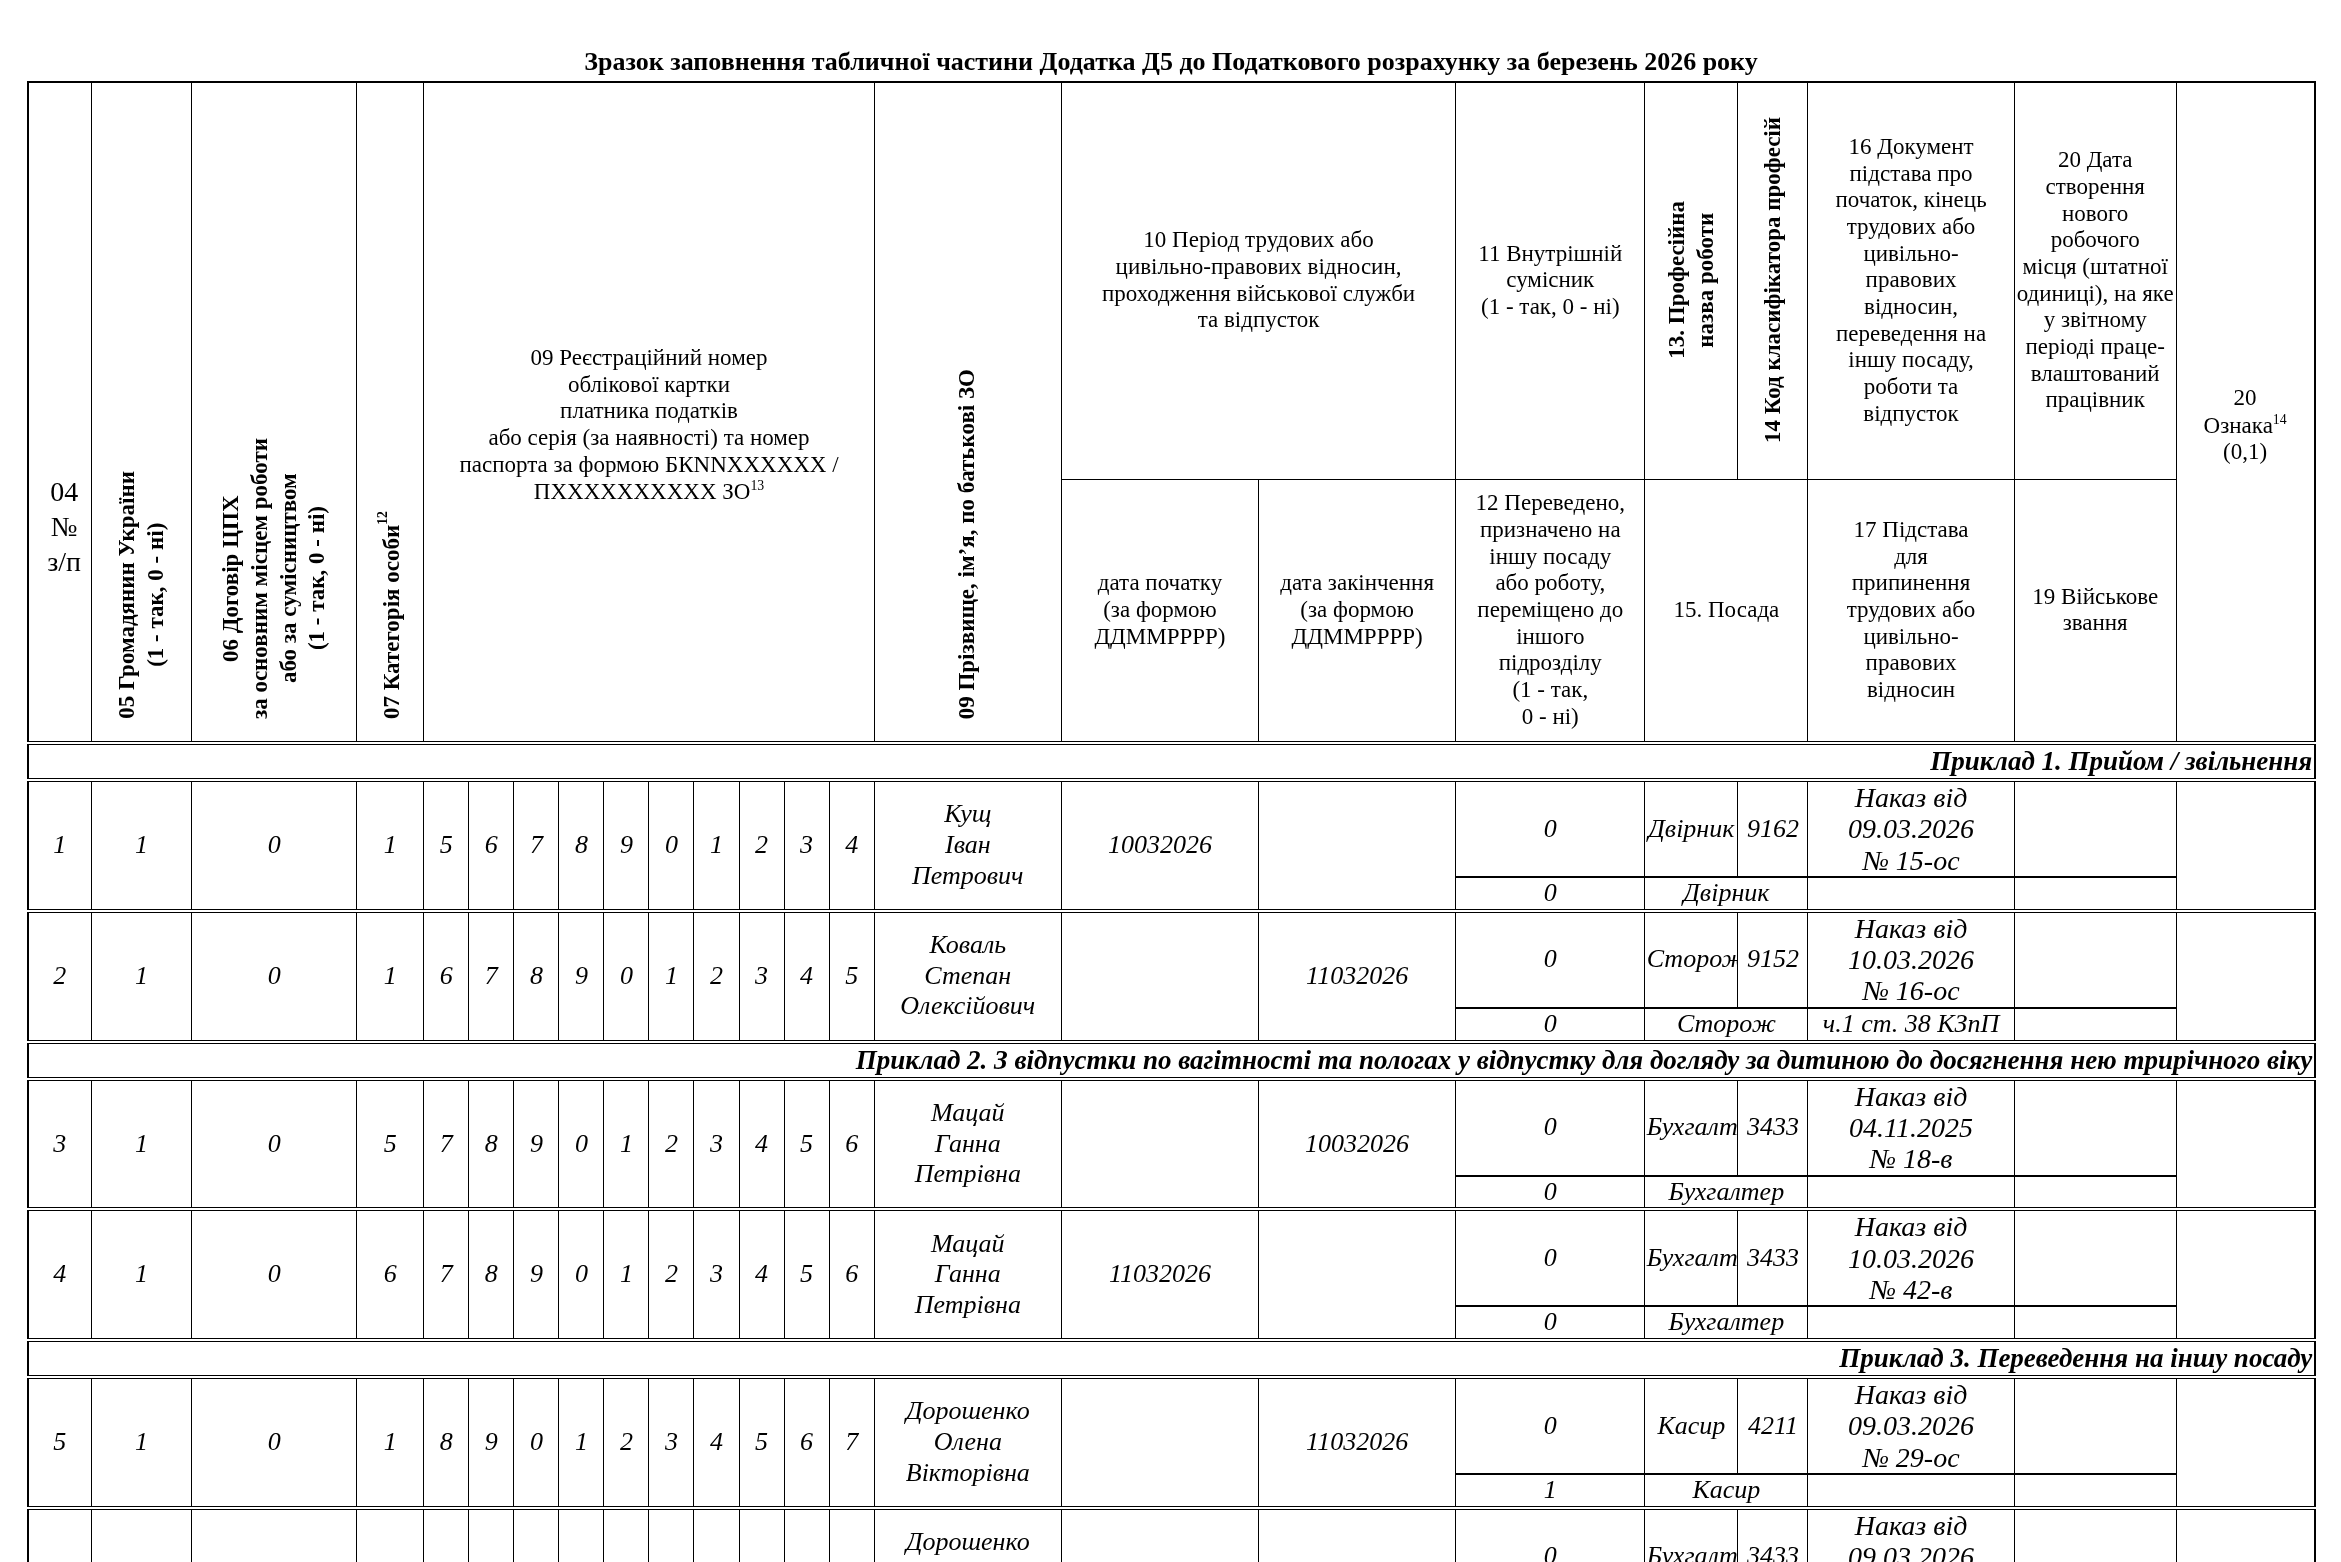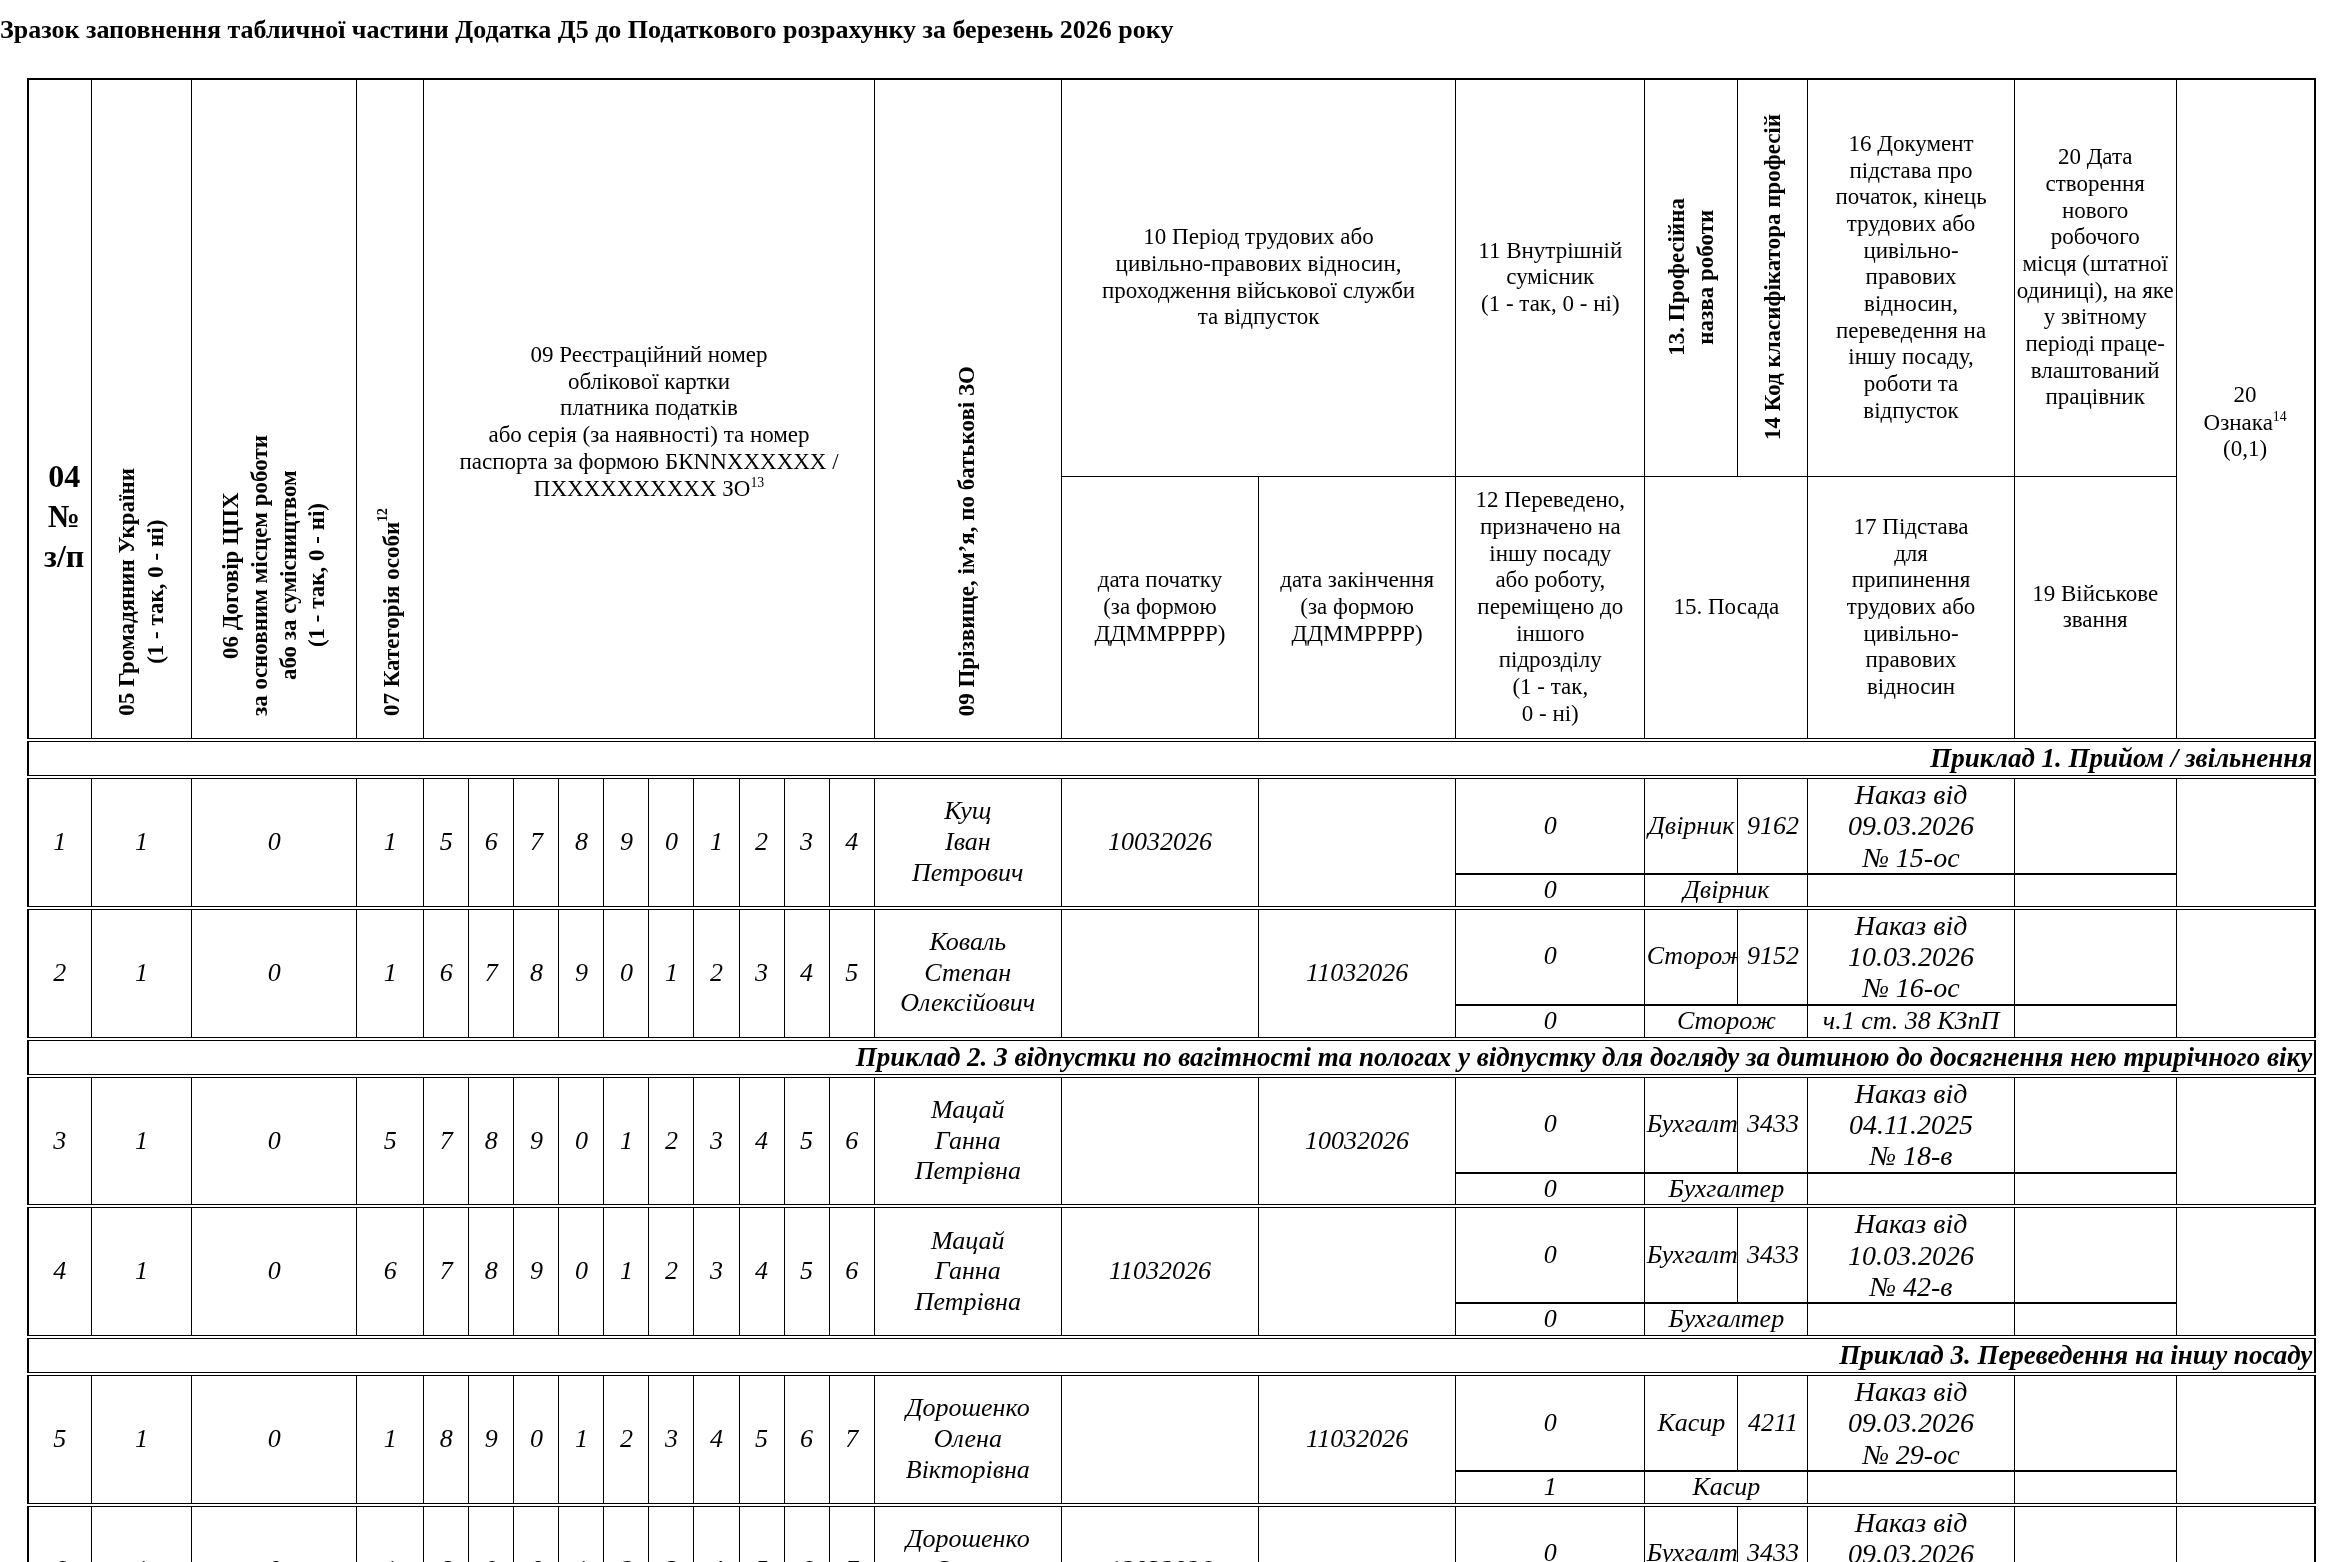--- a/index.html
+++ b/index.html
@@ -1,36 +1,36 @@
 <!DOCTYPE html>
 <html style="font-size:10.8px"><head>
 <meta charset="utf-8">
 <style>
   html,body { margin:0; padding:0; }
   body {
     width:2342px; height:1562px; background:#ffffff; color:#000;
     font-family:"Liberation Serif", serif; overflow:hidden;
   }
   .title {
-    font-weight:bold; font-size:26px;
-    padding-top:15px; padding-bottom:33px; white-space:pre-line;
+    text-align:center; font-weight:bold; font-size:26px;
+    padding-top:15px; padding-bottom:4px; white-space:pre-line;margin-top:32px;
   }
   table.d5 {
     border-collapse:collapse; table-layout:fixed;
     margin:0 auto; width:2289px; border:2.7px solid #000;
   }
   td {
     border:1.3px solid #000; padding:0 1.3px; text-align:center;
     vertical-align:middle; overflow:hidden; box-sizing:border-box;
   }
   
   tr.hr1 { height:397px; }
   tr.hr2 { height:264px; }
   .hcell { font-weight:normal; font-size:23px; line-height:1.16; white-space:pre-line; }
-  .c04   { vertical-align:bottom; padding-bottom:162px; font-weight:bold; font-size:32px;
+  .c04   { vertical-align:bottom; padding-bottom:162px; font-weight:normal; font-size:28px;
            line-height:1.25; white-space:pre-line;padding-left:10px; }
   .vert  { vertical-align:bottom; padding-bottom:20px; }
   .vert.mid { vertical-align:middle; padding-bottom:0; }
   .vtext {
     display:inline-block; writing-mode:vertical-rl; transform:rotate(180deg);
     white-space:pre-line; font-weight:bold; font-size:23px; line-height:1.25; text-align:center;
   }
   sup { font-size:0.6em; }
   
   tr.band-row { height:37px; }

